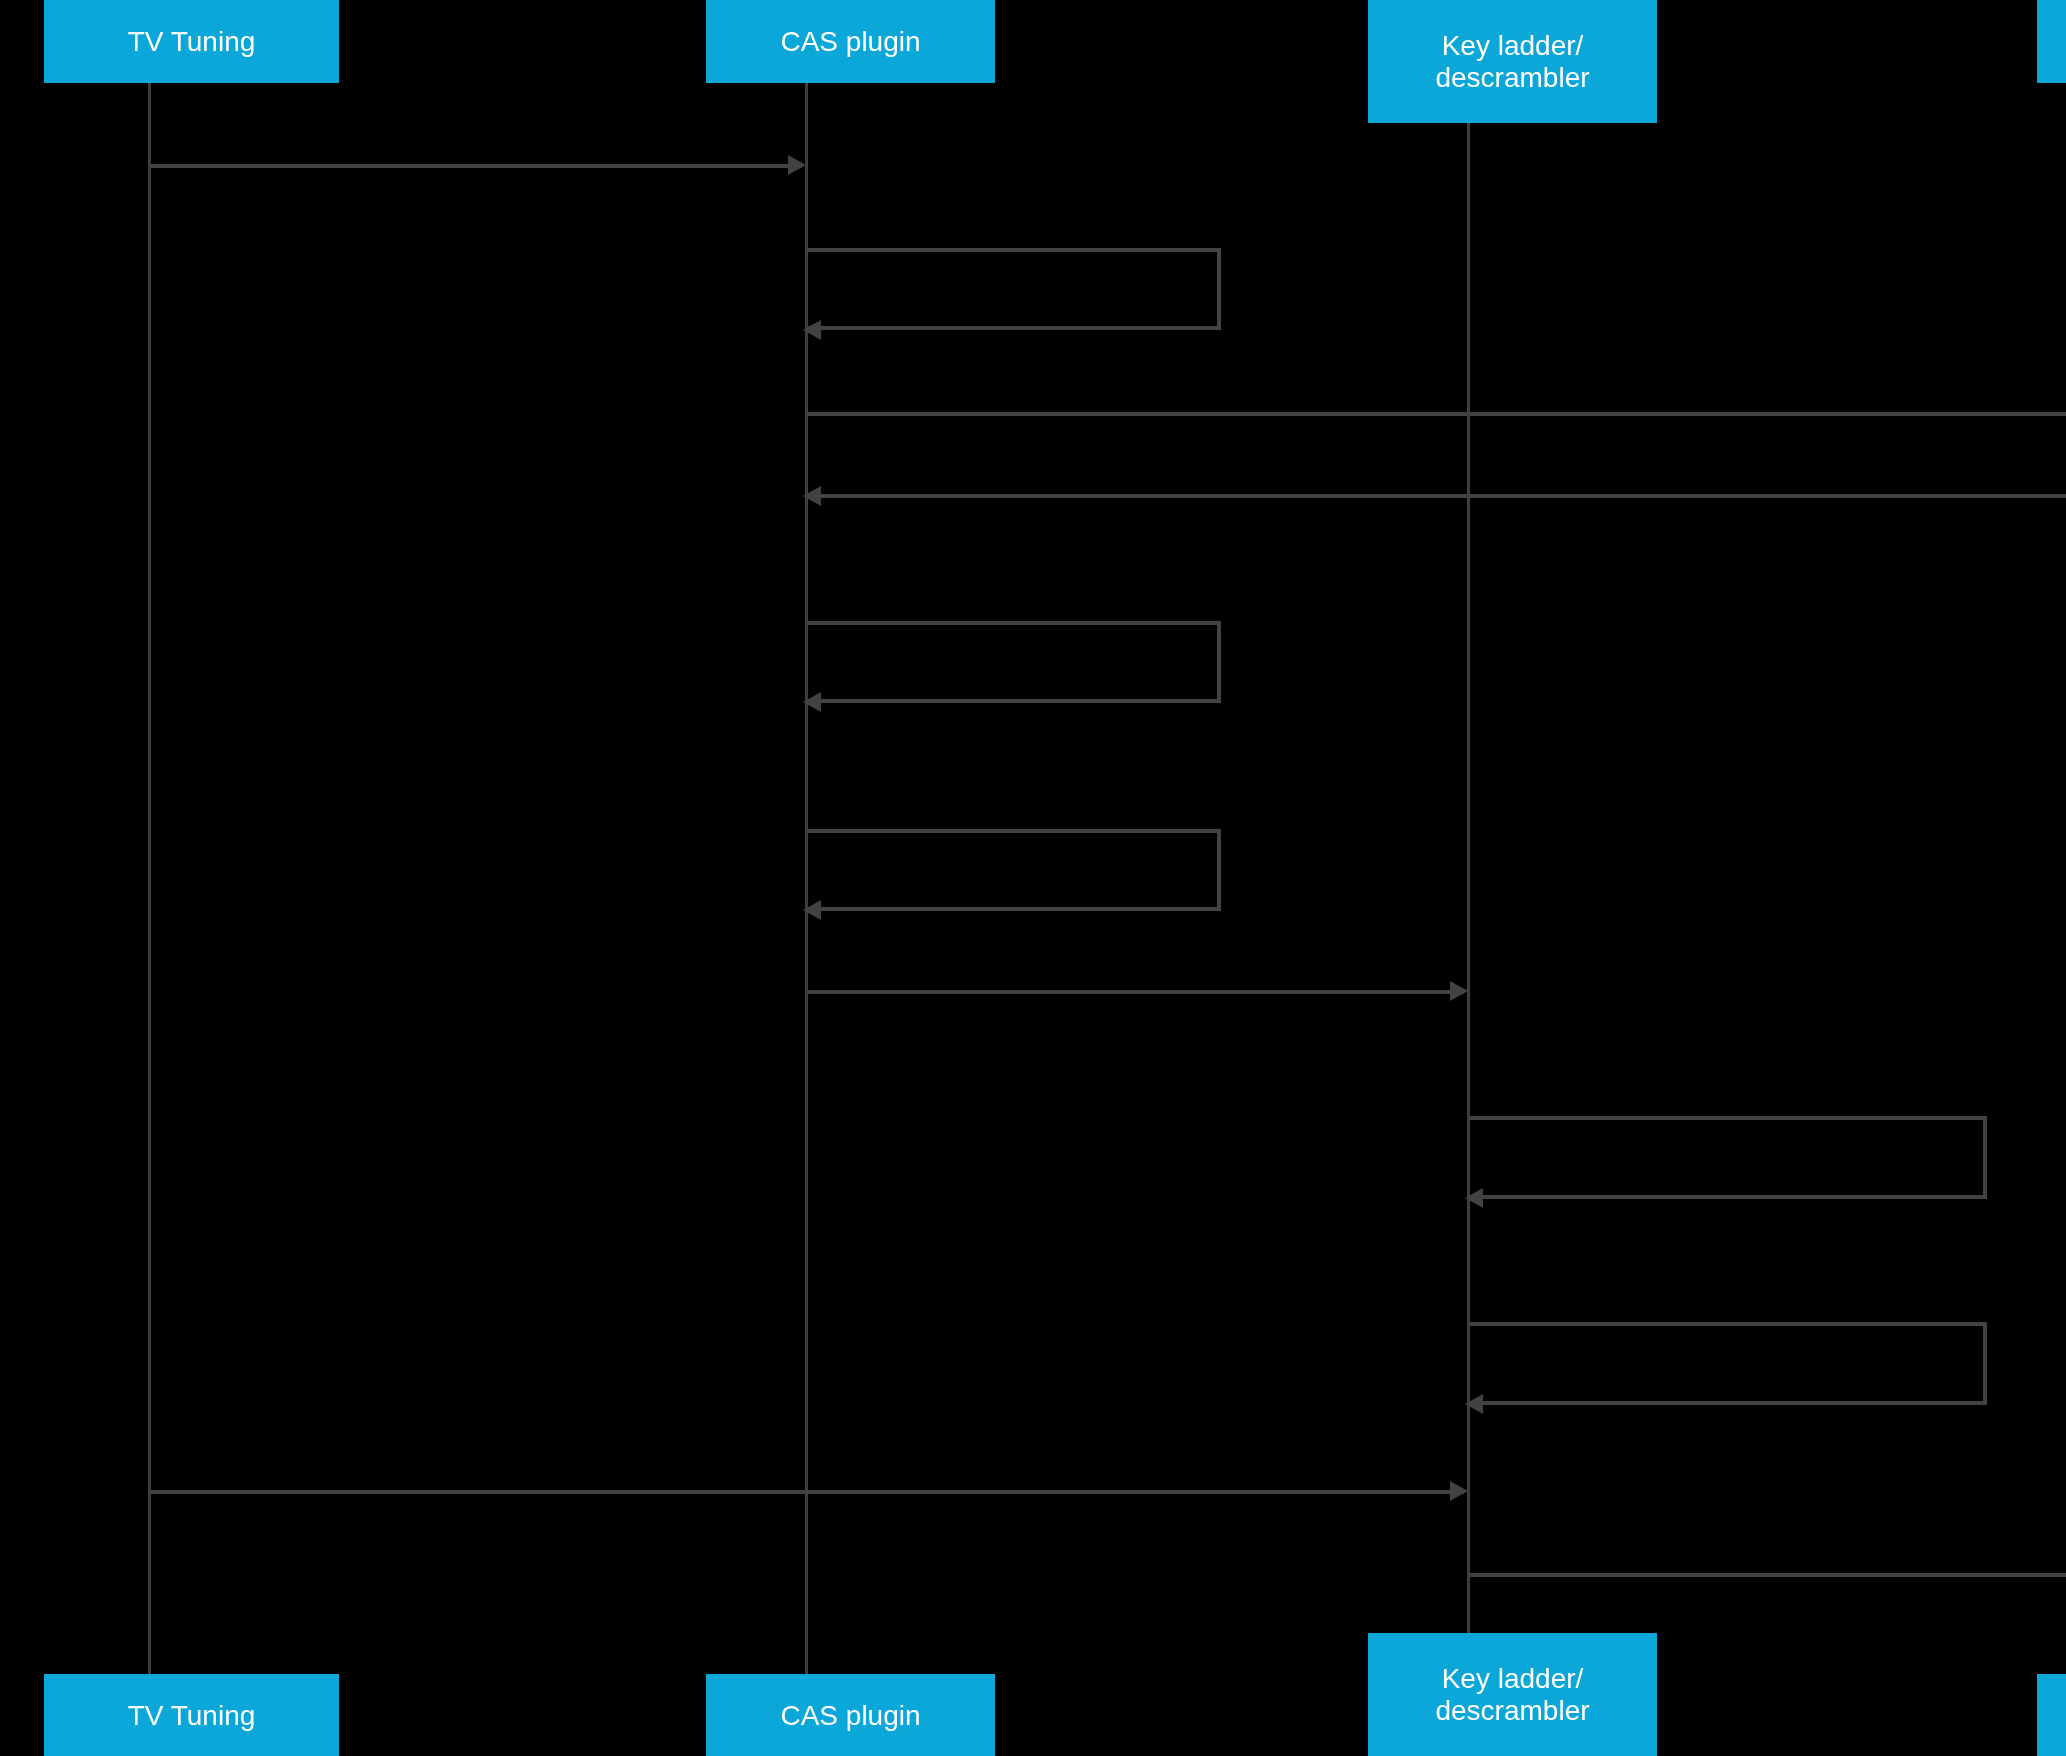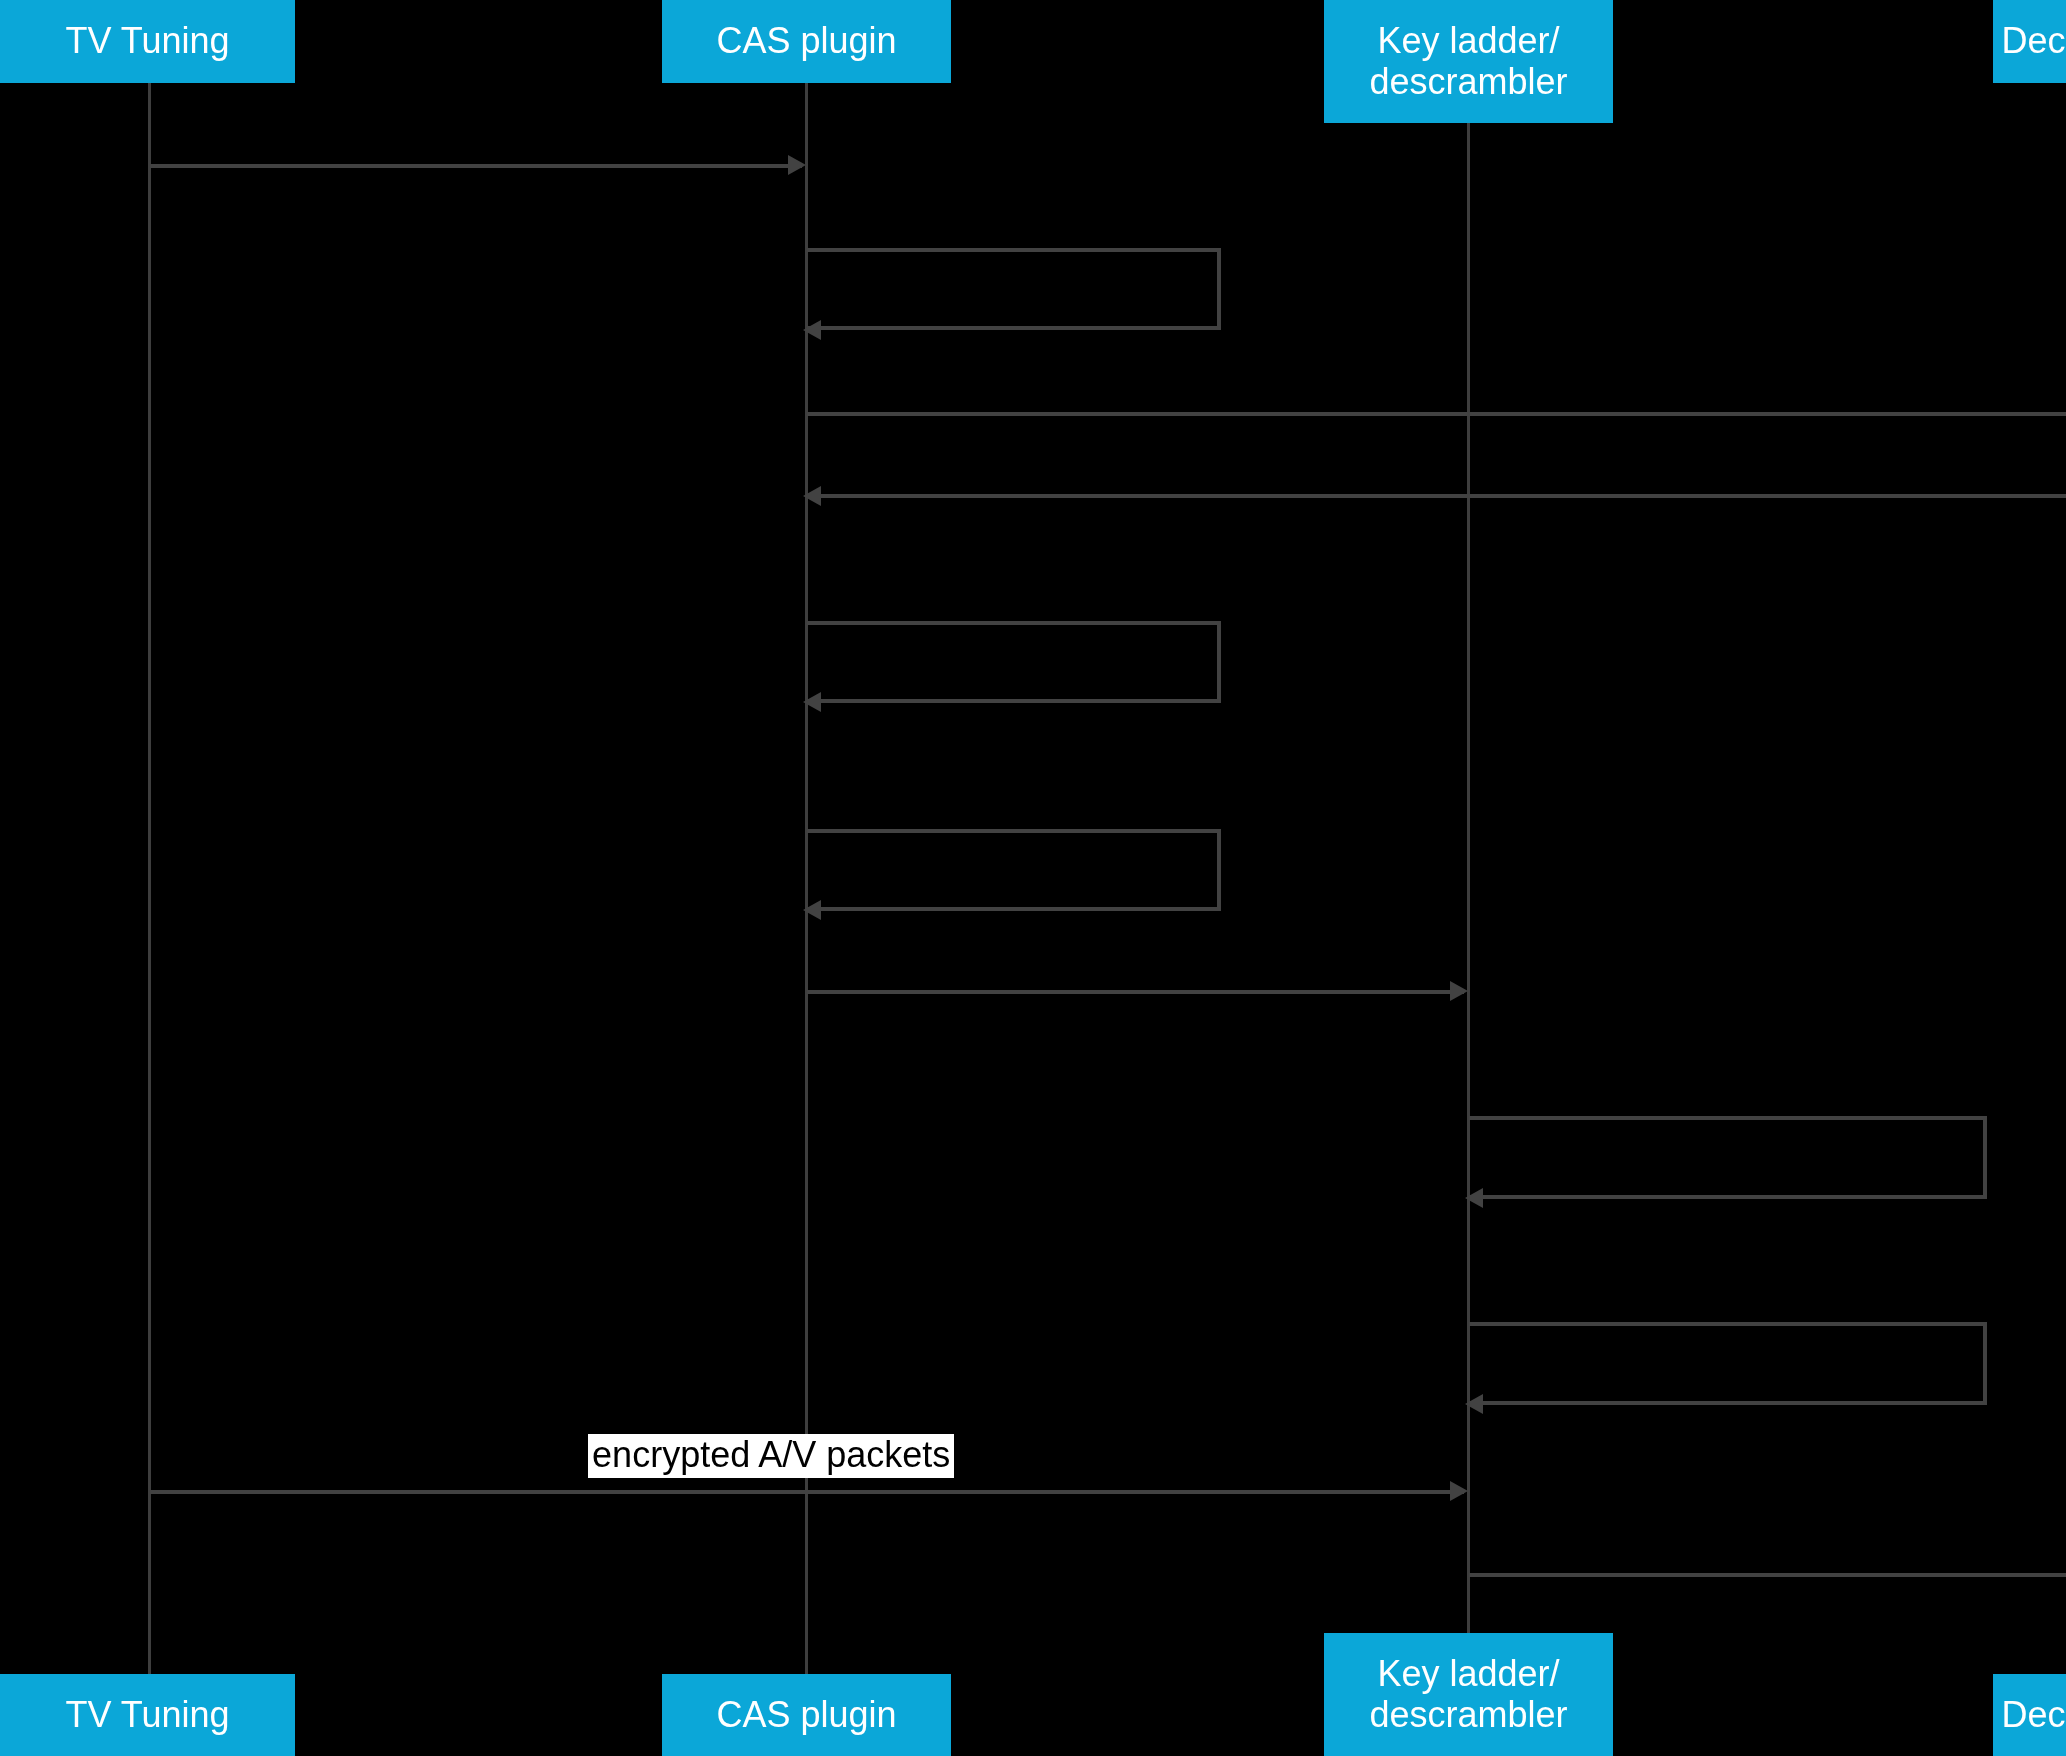--- a/index.html
+++ b/index.html
@@ -19,27 +19,28 @@
   }
   
   .participant-box {
     position: absolute;
     background: #0BA7D8;
     color: #FFFFFF;
     display: flex;
     align-items: center;
     justify-content: center;
     text-align: center;
-    font-size: 36px;
+    font-size: 28px;
     line-height: 1.12;
     font-weight: 400;
     letter-spacing: 0px;
     box-sizing: border-box;
     padding: 0 5px;
     white-space: pre-line;
+    margin-left: 44px;
   }
   
   .lifeline {
     position: absolute;
     width: 3.3px;
     background: #3E3E3E;
   }
   
   .msg {
     position: absolute;
@@ -136,21 +137,20 @@
   <div class="selfloop" style="left:1469px; top:1116px; width:518px; height:83px;"></div>
   <div class="arrowhead left" style="left:1465px; top:1188px;"></div>
   <div class="msg-label hidden-label" style="left:1493px; top:1072px;">derive keys</div>
 
   <div class="selfloop" style="left:1469px; top:1322px; width:518px; height:83px;"></div>
   <div class="arrowhead left" style="left:1465px; top:1394px;"></div>
   <div class="msg-label hidden-label" style="left:1493px; top:1279px;">set descrambler key</div>
 
   <div class="msg" style="left:150px; top:1490px; width:1314px;"></div>
   <div class="arrowhead right" style="left:1450px; top:1481px;"></div>
-  <div class="msg-label visible-label" style="left:588px; top:1434px;">encrypted A/V packets</div>
 
   <div class="msg" style="left:1469px; top:1573px; width:656px;"></div>
 
   <div class="msg-label hidden-label" style="left:1493px; top:1530px;">descrambled A/V</div>
 
   <div class="participant-box" style="left:0px; top:1674px; width:295px; height:83px;">TV Tuning</div>
 
   <div class="participant-box" style="left:662px; top:1674px; width:289px; height:83px;">CAS plugin</div>
 
   <div class="participant-box" style="left:1324px; top:1633px; width:289px; height:123px;">Key ladder/

